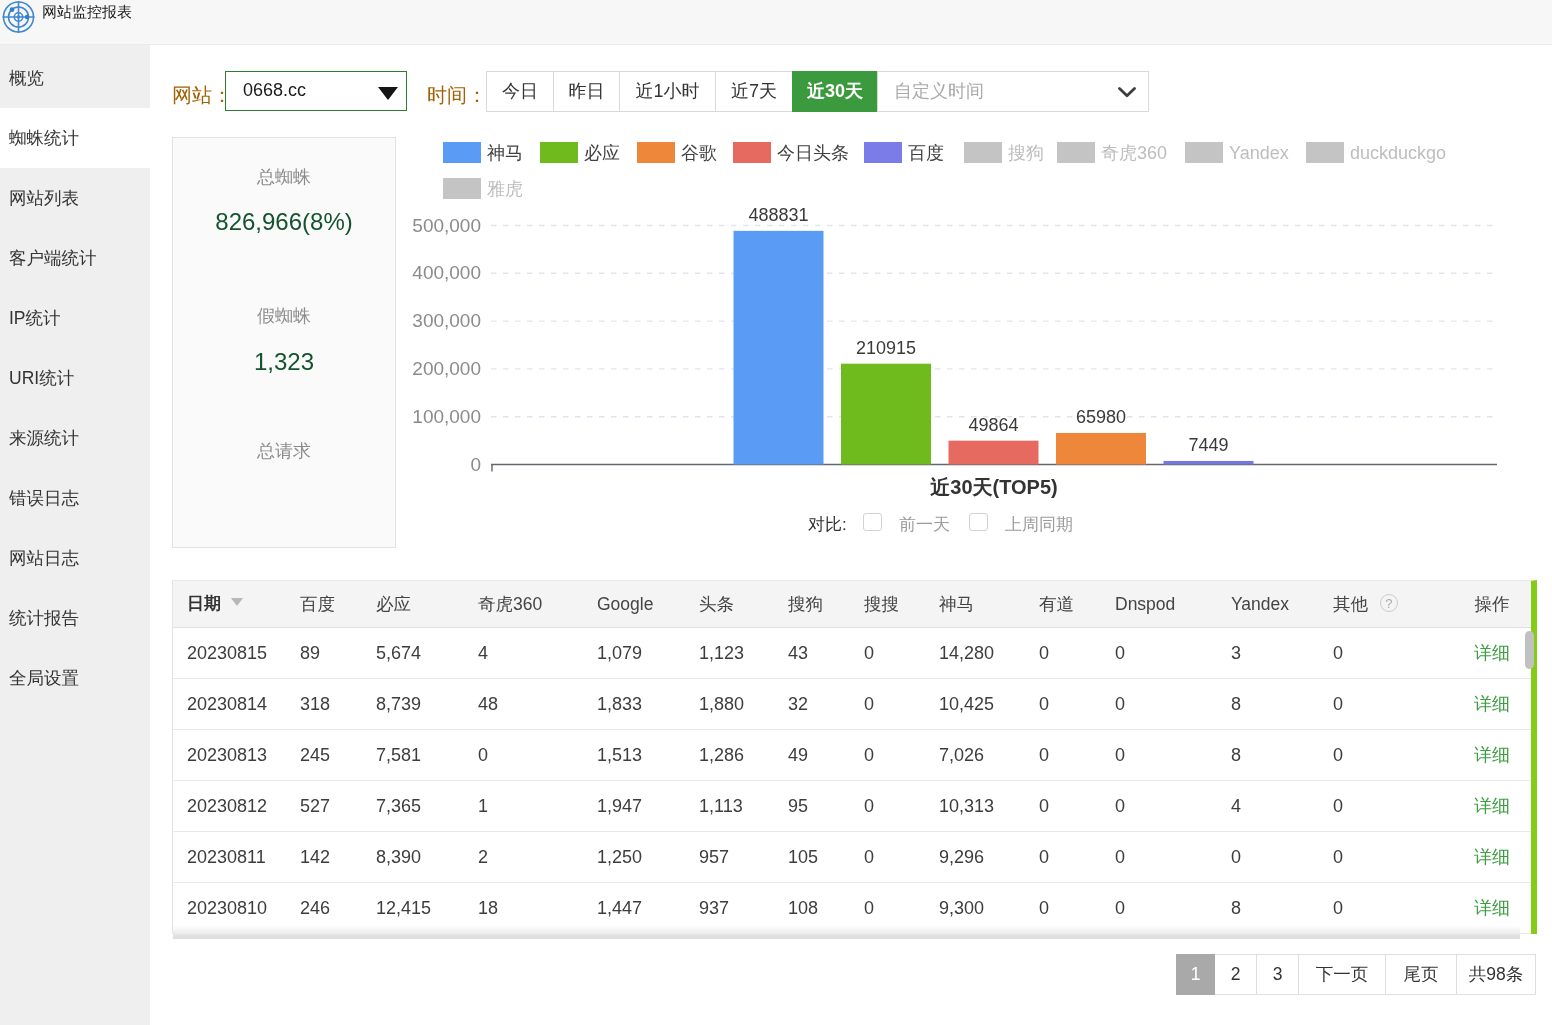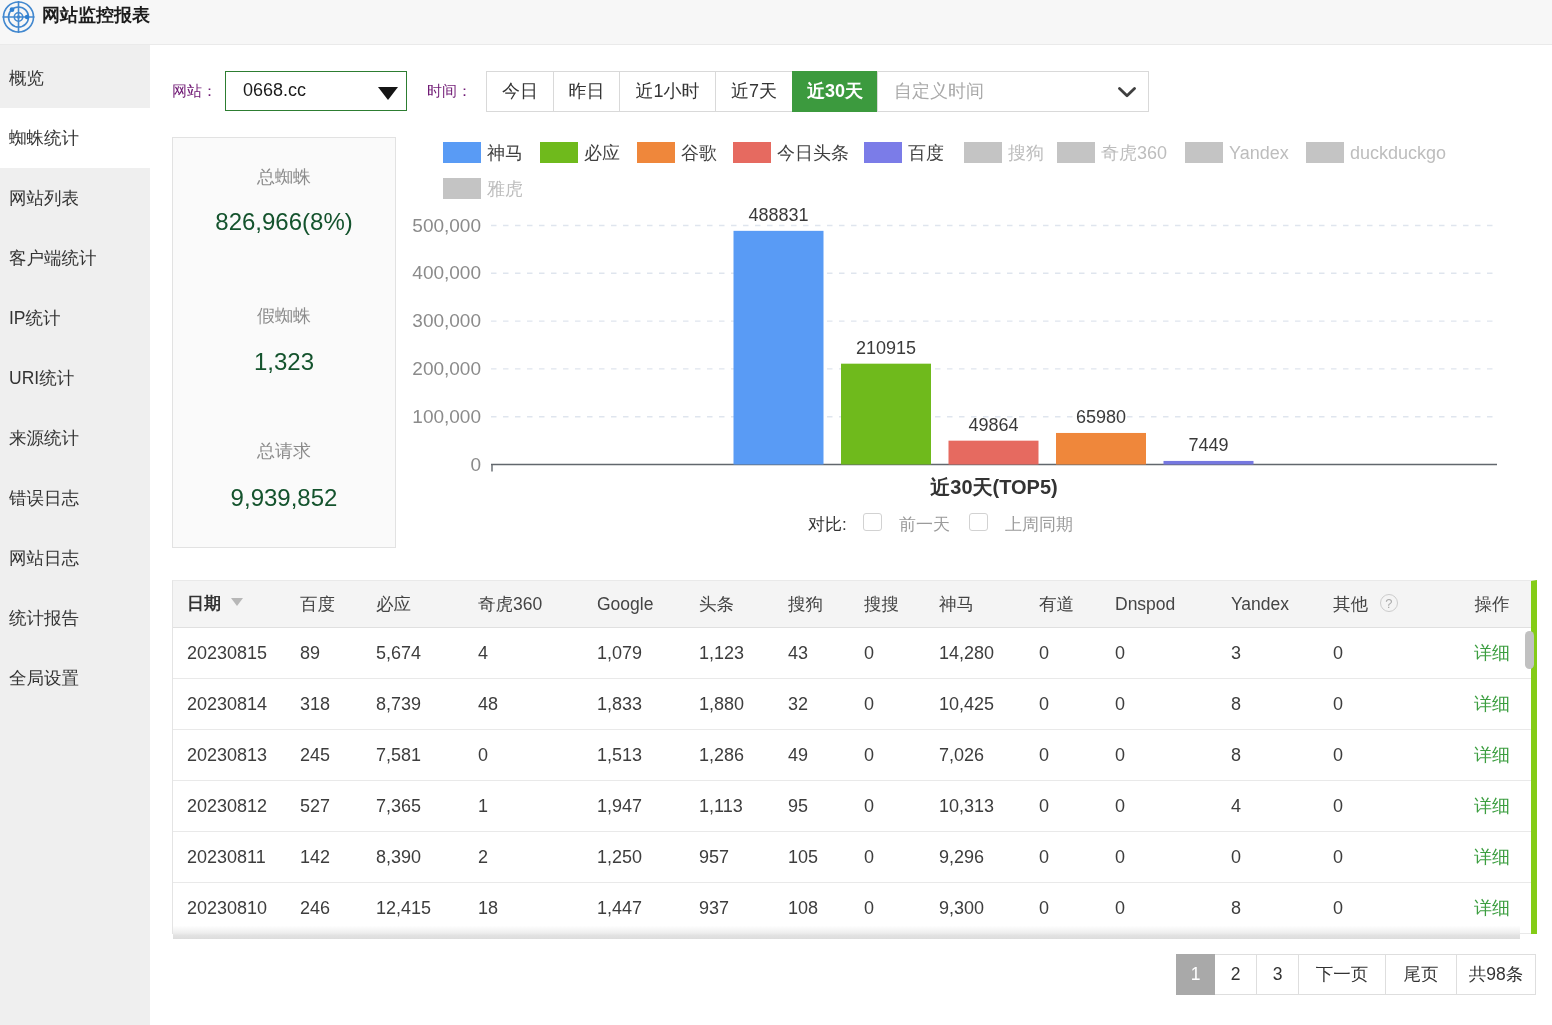--- a/index.html
+++ b/index.html
@@ -3,31 +3,31 @@
 <meta charset="utf-8">
 <title>网站监控报表</title>
 <style>
   * { margin:0; padding:0; box-sizing:border-box; }
   html,body { width:1552px; height:1025px; overflow:hidden; background:#fff;
     font-family:"Liberation Sans", sans-serif; color:#333; }
 
   
   #topbar { position:absolute; left:0; top:0; width:1552px; height:45px;
     background:#f7f7f7; border-bottom:1px solid #eaeaea; }
-  #topbar .title { position:absolute; left:42px; top:3px; font-size:18px;
-    font-weight:700; color:#1c1c1c; }
+  #topbar .title { position:absolute; left:42px; top:3px; font-size:15px;
+    font-weight:400; color:#1c1c1c; }
 
   
   #sidebar { position:absolute; left:0; top:45px; width:150px; height:980px;
     background:#efefef; }
   .navitem { height:60px; line-height:60px; padding-left:9px; font-size:17.5px; color:#333; }
   .navitem.active { background:#fff; }
 
   
-  .flabel { position:absolute; font-size:15px; color:#701a75; }
+  .flabel { position:absolute; font-size:20px; color:#a16207; }
   #sel-site { position:absolute; left:225px; top:71px; width:182px; height:40px;
     border:1px solid #2d7d31; background:#fff; }
   #sel-site .txt { position:absolute; left:17px; top:8px; font-size:18px; color:#1a1a1a; }
   #sel-site .tri { position:absolute; right:8px; top:15px; width:0; height:0;
     border-left:10px solid transparent; border-right:10px solid transparent;
     border-top:13px solid #151515; }
   .tbtn { position:absolute; top:71px; height:41px; background:#fff;
     border:1px solid #d9d9d9; border-right:none; font-size:18px; color:#333;
     text-align:center; line-height:39px; }
   .tbtn.green { background:#3c9a3e; border-color:#3c9a3e; color:#fff; font-weight:bold; }
@@ -141,21 +141,20 @@
       <path d="M1.5 1.5 L9 8.8 L16.5 1.5" fill="none" stroke="#3f3f3f" stroke-width="2.8" stroke-linecap="round" stroke-linejoin="round"></path>
     </svg>
 </div>
 
 <div id="statbox">
   <div class="stat-label" style="top:30px;">总蜘蛛</div>
   <div class="stat-num" style="top:69px;">826,966(8%)</div>
   <div class="stat-label" style="top:169px;">假蜘蛛</div>
   <div class="stat-num" style="top:209px;">1,323</div>
   <div class="stat-label" style="top:304px;">总请求</div>
-  <div class="stat-num" style="top:345px;">9,939,852</div>
 </div>
 
 <div id="legend">
     <div class="lg-sw" style="left:443px;top:142px;background:#599bf5"></div>
     <div class="lg-tx lg-dark" style="left:487px;top:143px;">神马</div>
     <div class="lg-sw" style="left:540px;top:142px;background:#6fba1c"></div>
     <div class="lg-tx lg-dark" style="left:584px;top:143px;">必应</div>
     <div class="lg-sw" style="left:637px;top:142px;background:#ef873b"></div>
     <div class="lg-tx lg-dark" style="left:681px;top:143px;">谷歌</div>
     <div class="lg-sw" style="left:733px;top:142px;background:#e66a60"></div>

